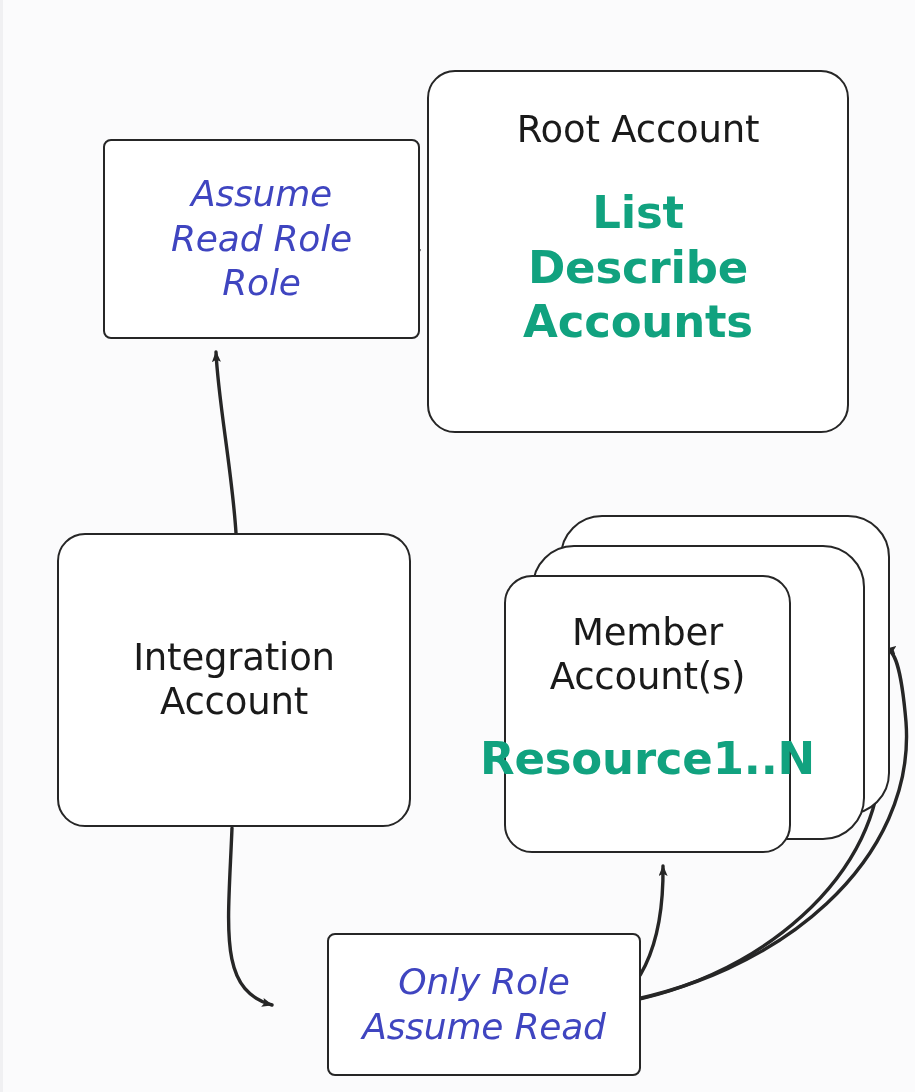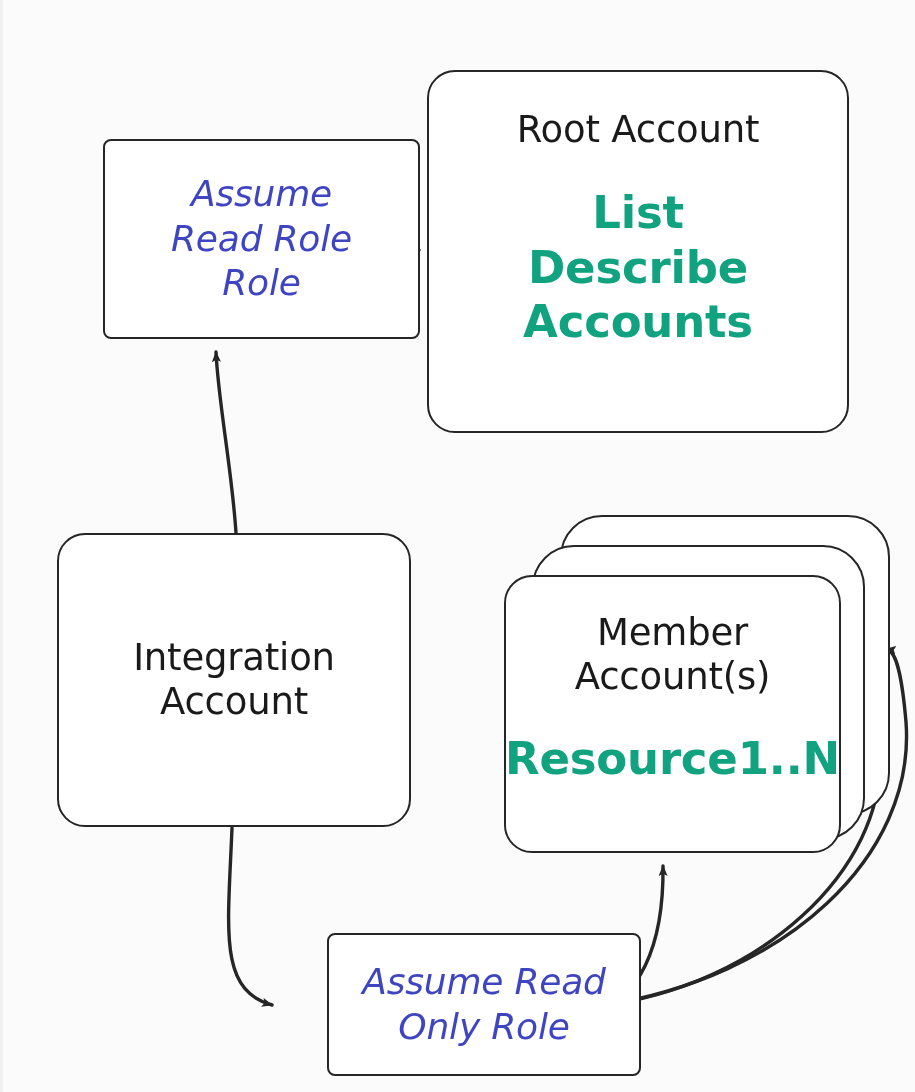--- a/index.html
+++ b/index.html
@@ -96,21 +96,21 @@
   #node-integration {
     left: 57px;  top: 533px;  width: 354px; height: 294px; text-align: right;
   }
   #stack-back {
     left: 560px; top: 515px;  width: 330px; height: 300px;
   }
   #stack-mid {
     left: 532px; top: 545px;  width: 333px; height: 295px;
   }
   #node-member {
-    left: 504px; top: 575px;  width: 337px; height: 278px;
+    left: 504px; top: 575px;  width: 287px; height: 278px;
     justify-content: flex-start;
     padding-top: 34px;
   }
   #node-assume-bottom {
     left: 283px; top: 933px;  width: 314px; height: 143px;
   }
 </style>
 </head>
 <body>
 
@@ -160,17 +160,17 @@
   <div class="stack-card" id="stack-back"></div>
   <div class="stack-card" id="stack-mid"></div>
   <div class="node rounded" id="node-member">
     <div class="label-plain">Member</div>
     <div class="label-plain">Account(s)</div>
     <div class="gap-block"></div>
     <div class="label-accent">Resource1..N</div>
   </div>
 
   <div class="node sharp" id="node-assume-bottom">
+    <div class="label-role">Only Role</div>
     <div class="label-role">Assume Read</div>
-    <div class="label-role">Only Role</div>
   </div>
 
 </div>
 
 </body></html>

